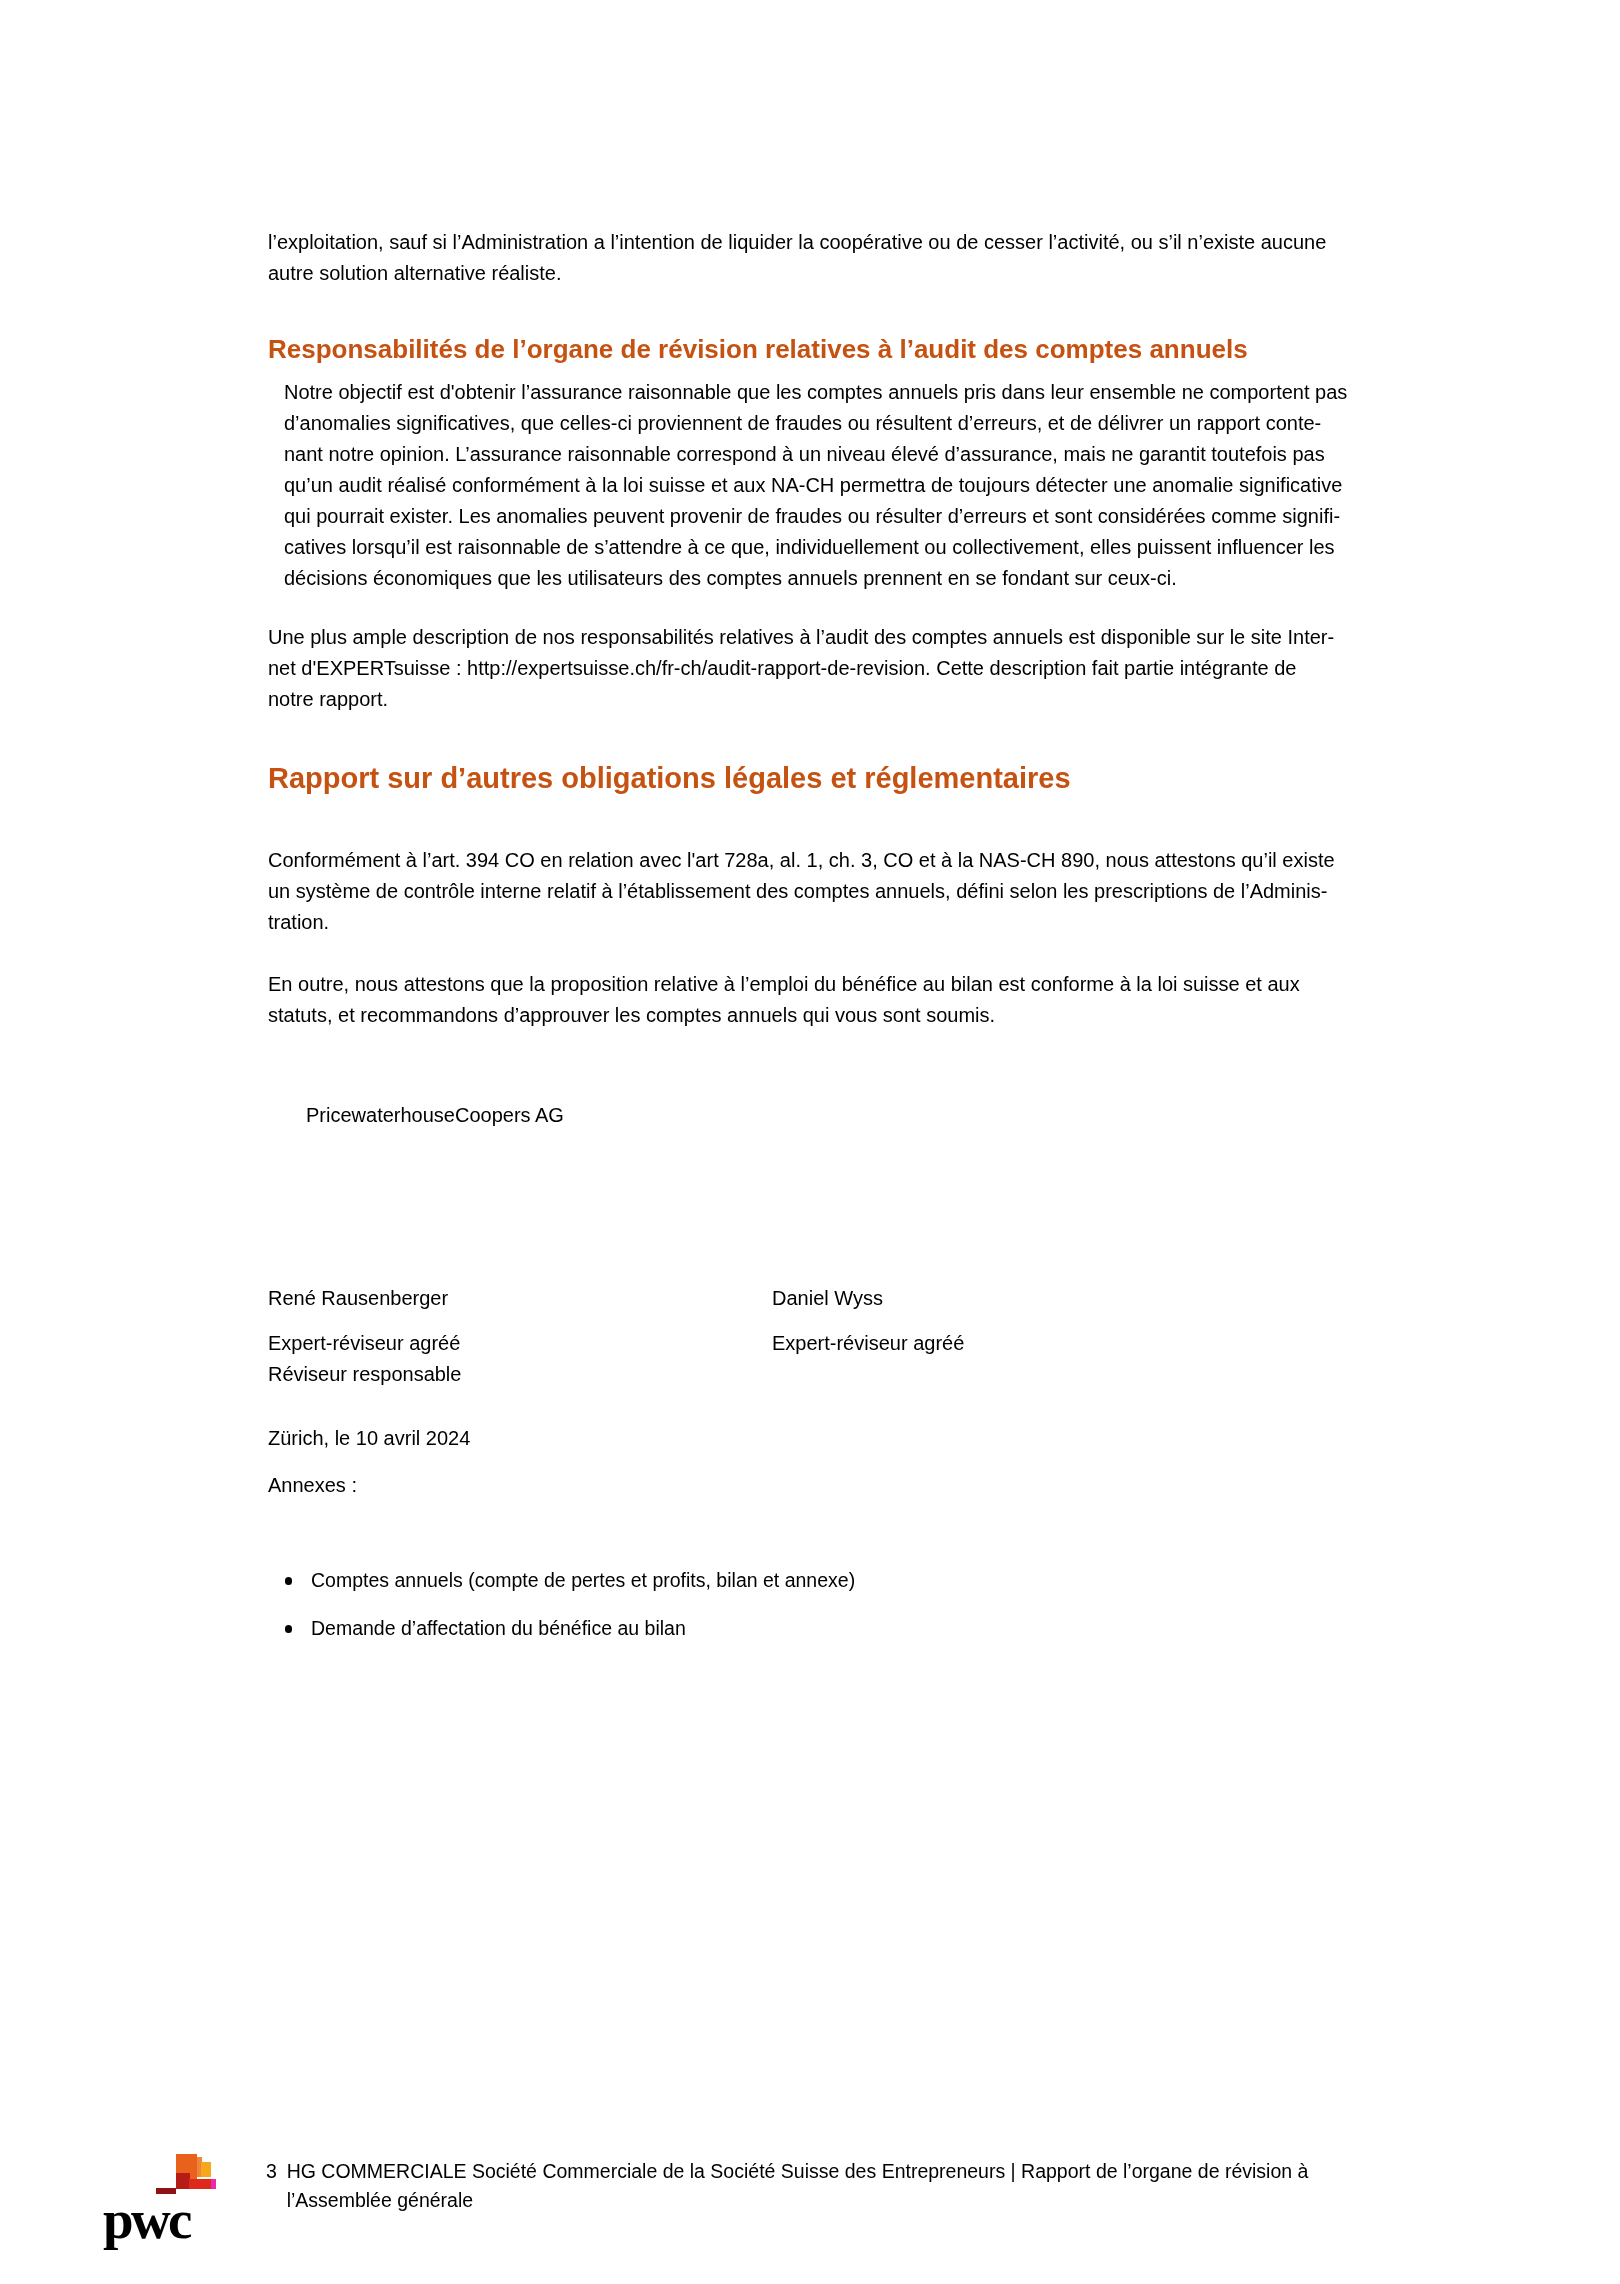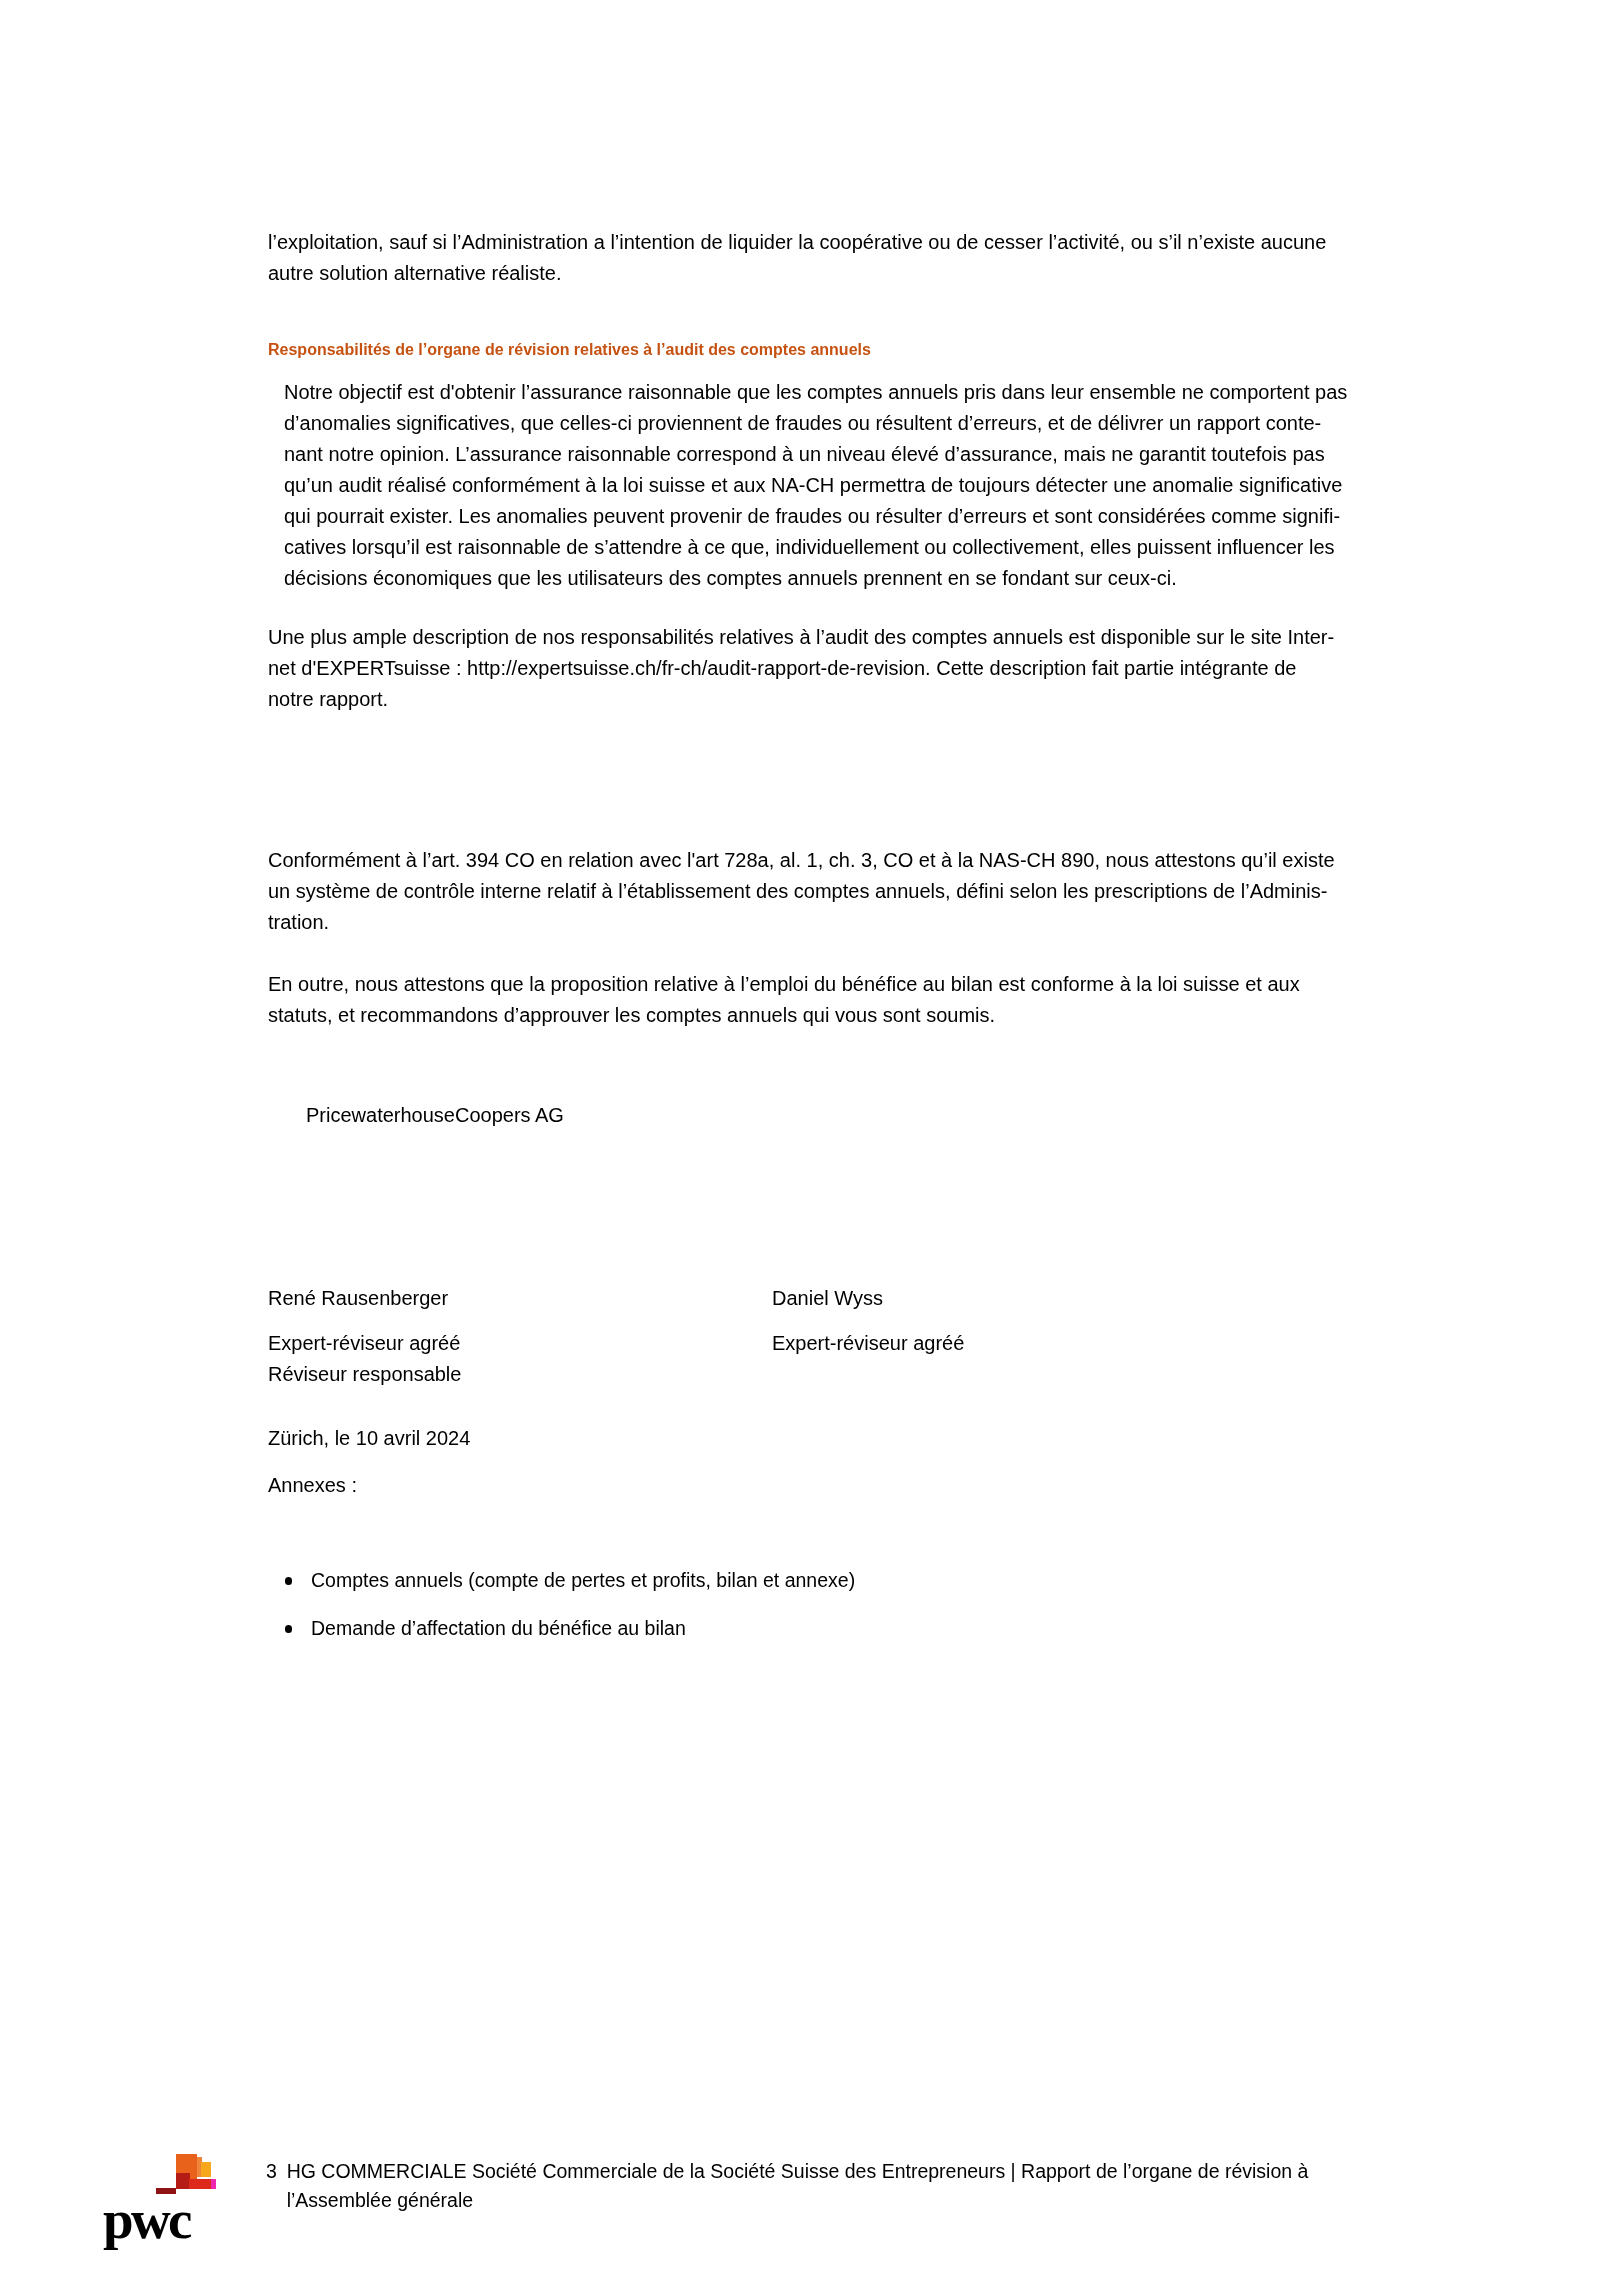--- a/index.html
+++ b/index.html
@@ -8,21 +8,21 @@
     width:1621px;
     height:2284px;
     background:#ffffff;
     font-family:"Liberation Sans", sans-serif;
     color:#000000;
     overflow:hidden;
   }
   .block { position:absolute; left:268px; width:1328px; }
   .lines { white-space:pre-line; }
   .body-text { font-size:20px; line-height:31px; }
-  .sub-heading { font-size:16px; line-height:31px; font-weight:bold; }
+  .sub-heading { font-size:26px; line-height:31px; font-weight:bold; }
   .main-heading { font-size:29px; line-height:39px; font-weight:bold; }
   .annex-list { list-style:none; margin:8px; padding:0; }
   .annex-list li {
     position:relative;
     padding-left:35px;
     height:31px;
     line-height:31px;
     margin-bottom:17px;
     font-size:19.5px;
   }
@@ -80,20 +80,21 @@
 nant notre opinion. L’assurance raisonnable correspond à un niveau élevé d’assurance, mais ne garantit toutefois pas
 qu’un audit réalisé conformément à la loi suisse et aux NA-CH permettra de toujours détecter une anomalie significative
 qui pourrait exister. Les anomalies peuvent provenir de fraudes ou résulter d’erreurs et sont considérées comme signifi-
 catives lorsqu’il est raisonnable de s’attendre à ce que, individuellement ou collectivement, elles puissent influencer les
 décisions économiques que les utilisateurs des comptes annuels prennent en se fondant sur ceux-ci.</div>
 
   <div class="block body-text lines" style="top:622px;">Une plus ample description de nos responsabilités relatives à l’audit des comptes annuels est disponible sur le site Inter-
 net d'EXPERTsuisse : http://expertsuisse.ch/fr-ch/audit-rapport-de-revision. Cette description fait partie intégrante de
 notre rapport.</div>
 
+  <div class="block main-heading" style="top: 759px; color: rgb(198, 82, 18);">Rapport sur d’autres obligations légales et réglementaires</div>
 
   <div class="block body-text lines" style="top:845px;">Conformément à l’art. 394 CO en relation avec l'art 728a, al. 1, ch. 3, CO et à la NAS-CH 890, nous attestons qu’il existe
 un système de contrôle interne relatif à l’établissement des comptes annuels, défini selon les prescriptions de l’Adminis-
 tration.</div>
 
   <div class="block body-text lines" style="top:969px;">En outre, nous attestons que la proposition relative à l’emploi du bénéfice au bilan est conforme à la loi suisse et aux
 statuts, et recommandons d’approuver les comptes annuels qui vous sont soumis.</div>
 
   <div class="block body-text" style="top:1100px;margin-left:38px;">PricewaterhouseCoopers AG</div>
 

